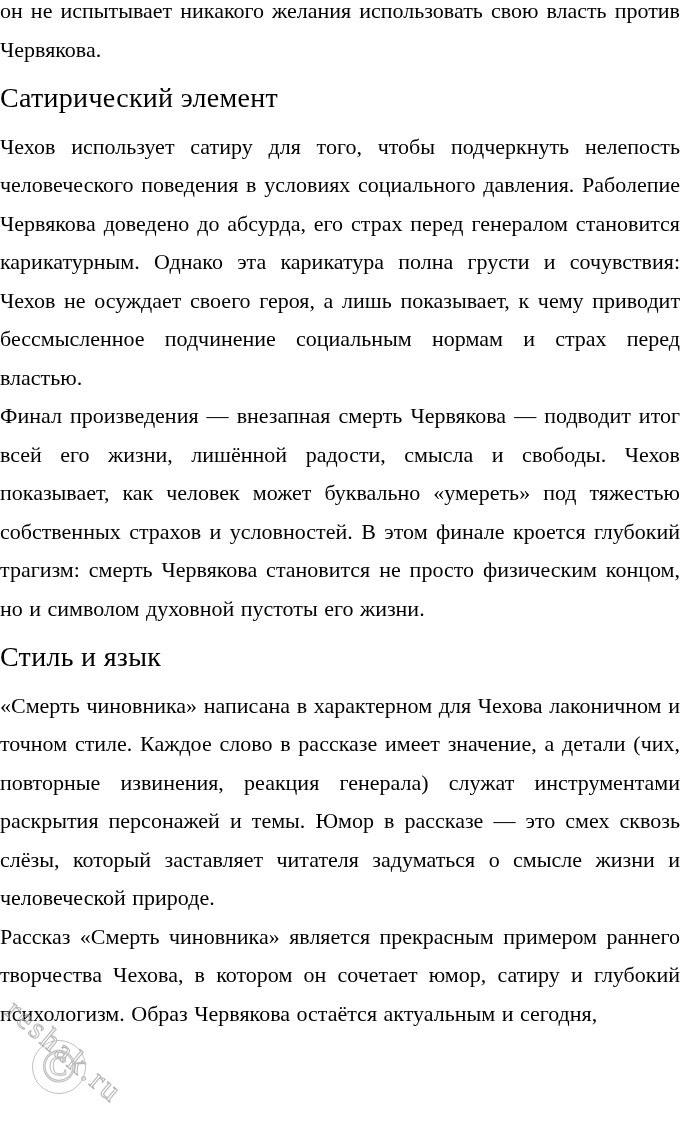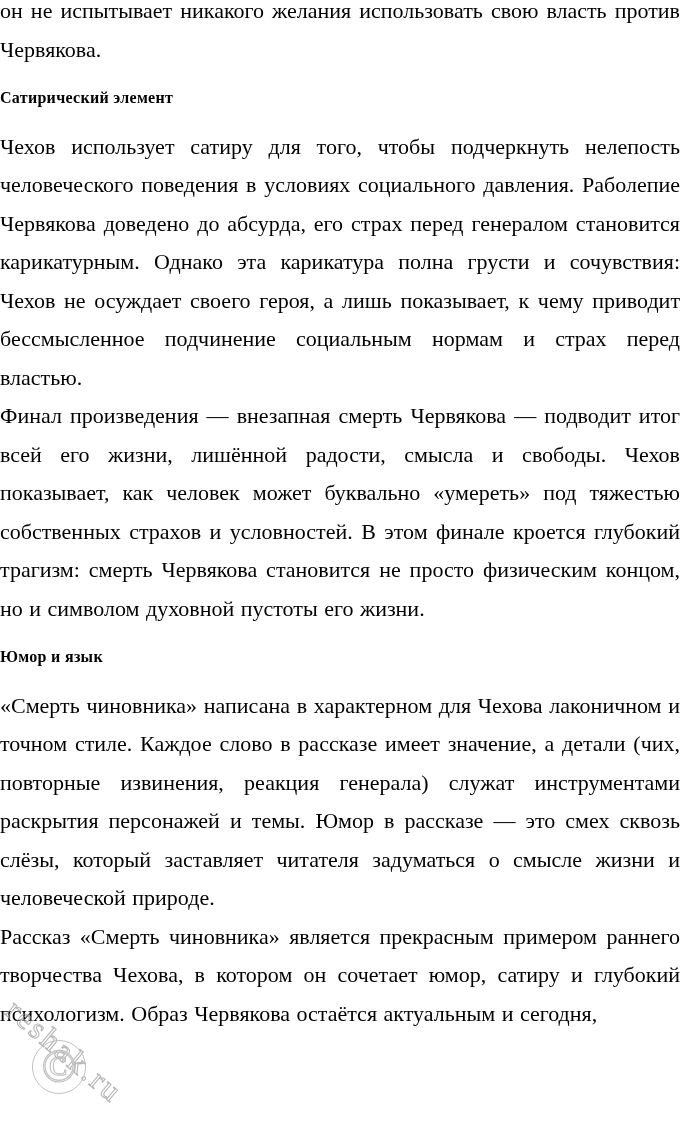--- a/index.html
+++ b/index.html
@@ -23,22 +23,22 @@
     color: #000000;
     z-index: 1;
   }
   .para {
     margin: 0;
     text-align: justify;
     word-spacing: 1px;
   }
   .heading {
     margin: 10px 0;
-    font-size: 16px;
-    font-weight: bold;
+    font-size: 28px;
+    font-weight: normal;
     line-height: 38.5px;
     text-align: left;
     letter-spacing: 0.3px;
   }
   
   .watermark {
     position: absolute;
     left: 0;
     top: 958px;
     width: 240px;
@@ -84,21 +84,21 @@
 <body>
 
 <div class="page">
   <p class="para">он не испытывает никакого желания использовать свою власть против Червякова.</p>
 
   <h2 class="heading">Сатирический элемент</h2>
   <p class="para">Чехов использует сатиру для того, чтобы подчеркнуть нелепость человеческого поведения в условиях социального давления. Раболепие Червякова доведено до абсурда, его страх перед генералом становится карикатурным. Однако эта карикатура полна грусти и сочувствия: Чехов не осуждает своего героя, а лишь показывает, к чему приводит бессмысленное подчинение социальным нормам и страх перед властью.</p>
 
   <p class="para">Финал произведения — внезапная смерть Червякова — подводит итог всей его жизни, лишённой радости, смысла и свободы. Чехов показывает, как человек может буквально «умереть» под тяжестью собственных страхов и условностей. В этом финале кроется глубокий трагизм: смерть Червякова становится не просто физическим концом, но и символом духовной пустоты его жизни.</p>
 
-  <h2 class="heading">Юмор и язык</h2>
+  <h2 class="heading">Стиль и язык</h2>
   <p class="para">«Смерть чиновника» написана в характерном для Чехова лаконичном и точном стиле. Каждое слово в рассказе имеет значение, а детали (чих, повторные извинения, реакция генерала) служат инструментами раскрытия персонажей и темы. Юмор в рассказе — это смех сквозь слёзы, который заставляет читателя задуматься о смысле жизни и человеческой природе.</p>
 
   <p class="para">Рассказ «Смерть чиновника» является прекрасным примером раннего творчества Чехова, в котором он сочетает юмор, сатиру и глубокий психологизм. Образ Червякова остаётся актуальным и сегодня,</p>
 </div>
 
 <div class="watermark" aria-hidden="true">
   <div class="wm-text">reshak.ru</div>
   <div class="wm-badge">
     <span>©</span>
   </div>

